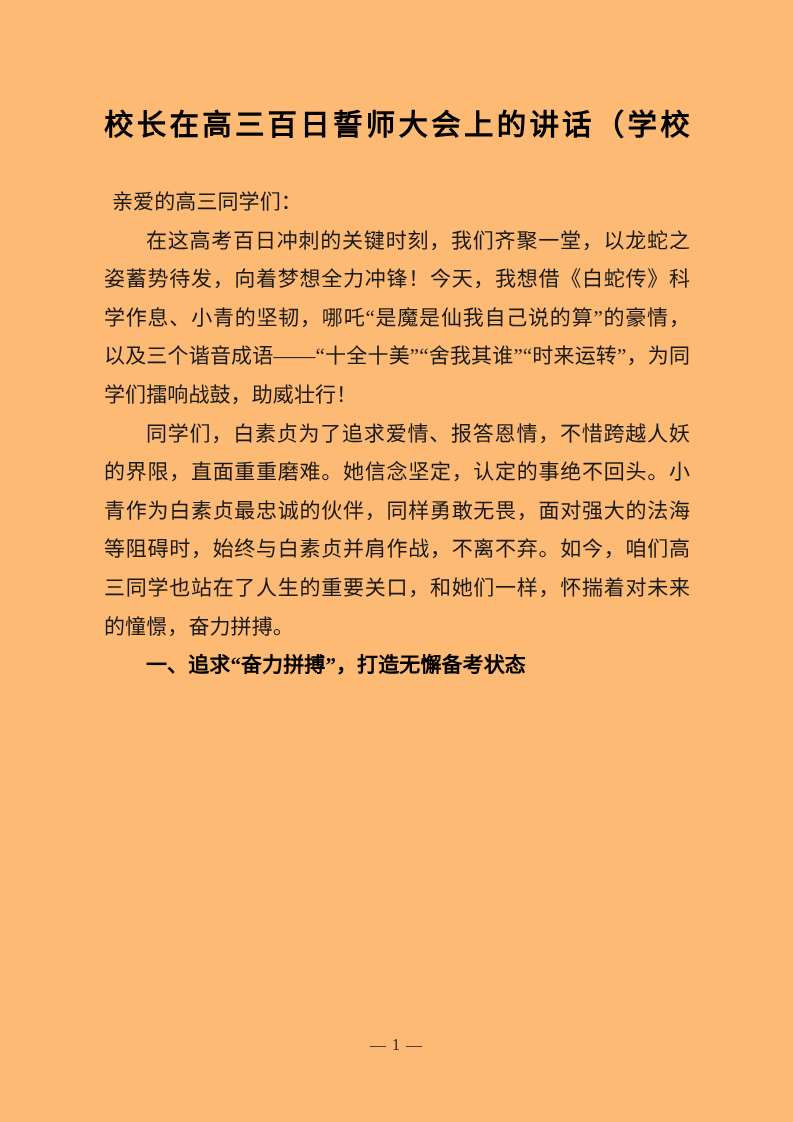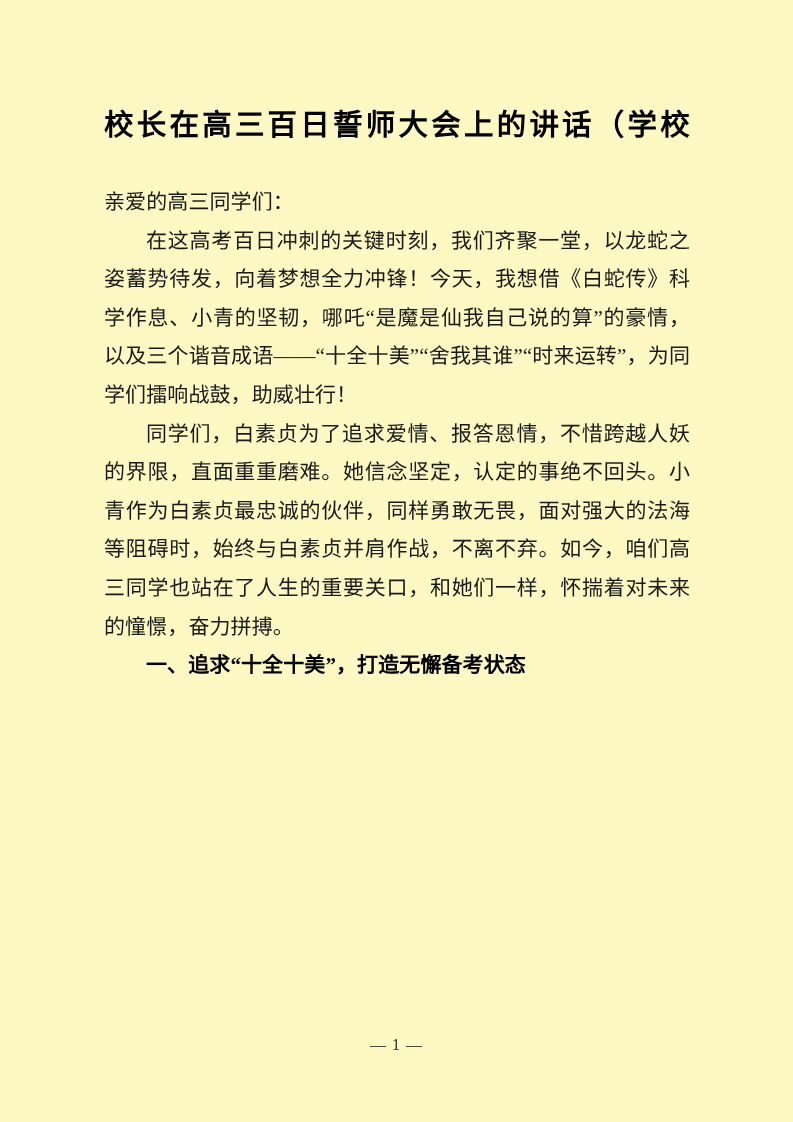--- a/index.html
+++ b/index.html
@@ -10,21 +10,21 @@
   }
   body {
     font-family: "Liberation Serif", "DejaVu Serif", serif;
     color: #000000;
   }
   .page {
     position: relative;
     width: 793px;
     height: 1122px;
     margin: 0 auto;
-    background: #fef9c3;
+    background: #fdba74;
     box-sizing: border-box;
     overflow: hidden;
   }
   .content {
     position: absolute;
     left: 104px;
     top: 0;
     width: 586px;
   }
 
@@ -66,20 +66,21 @@
     text-align: justify;
     text-justify: inter-ideograph;
     color: #1a1a1a;
     letter-spacing: 0.1px;
   }
   p.indent {
     text-indent: 42px;
   }
   p.noindent {
     text-indent: 0;
+    margin-left: 8px;
   }
   p.section-heading {
     text-indent: 42px;
     font-weight: bold;
     color: #000000;
   }
 
   
   .page-footer {
     position: absolute;
@@ -106,21 +107,21 @@
     </h1>
 
     <div class="body-block">
 
       <p class="para noindent">亲爱的高三同学们：</p>
 
       <p class="para indent">在这高考百日冲刺的关键时刻，我们齐聚一堂，以龙蛇之姿蓄势待发，向着梦想全力冲锋！今天，我想借《白蛇传》科学作息、小青的坚韧，哪吒“是魔是仙我自己说的算”的豪情，以及三个谐音成语——“十全十美”“舍我其谁”“时来运转”，为同学们擂响战鼓，助威壮行！</p>
 
       <p class="para indent">同学们，白素贞为了追求爱情、报答恩情，不惜跨越人妖的界限，直面重重磨难。她信念坚定，认定的事绝不回头。小青作为白素贞最忠诚的伙伴，同样勇敢无畏，面对强大的法海等阻碍时，始终与白素贞并肩作战，不离不弃。如今，咱们高三同学也站在了人生的重要关口，和她们一样，怀揣着对未来的憧憬，奋力拼搏。</p>
 
-      <p class="para section-heading">一、追求“十全十美”，打造无懈备考状态</p>
+      <p class="para section-heading">一、追求“奋力拼搏”，打造无懈备考状态</p>
 
 
     </div>
   </div>
 
   <div class="page-footer">
     <span>— 1 —</span>
   </div>
 
 </div>

